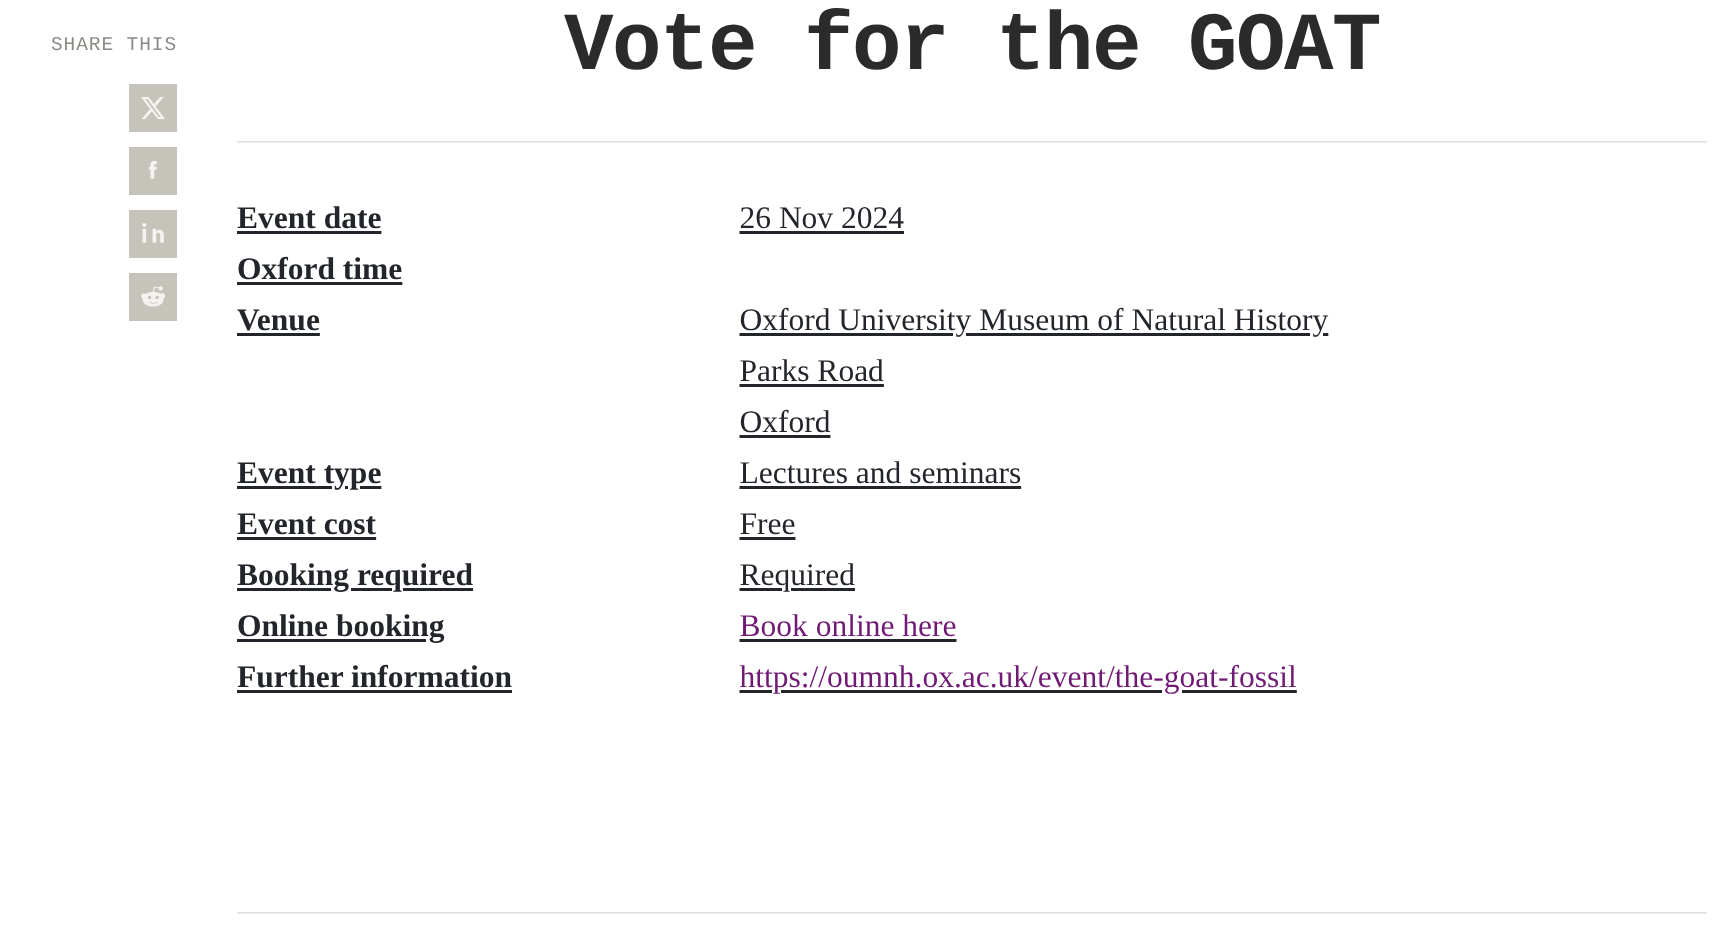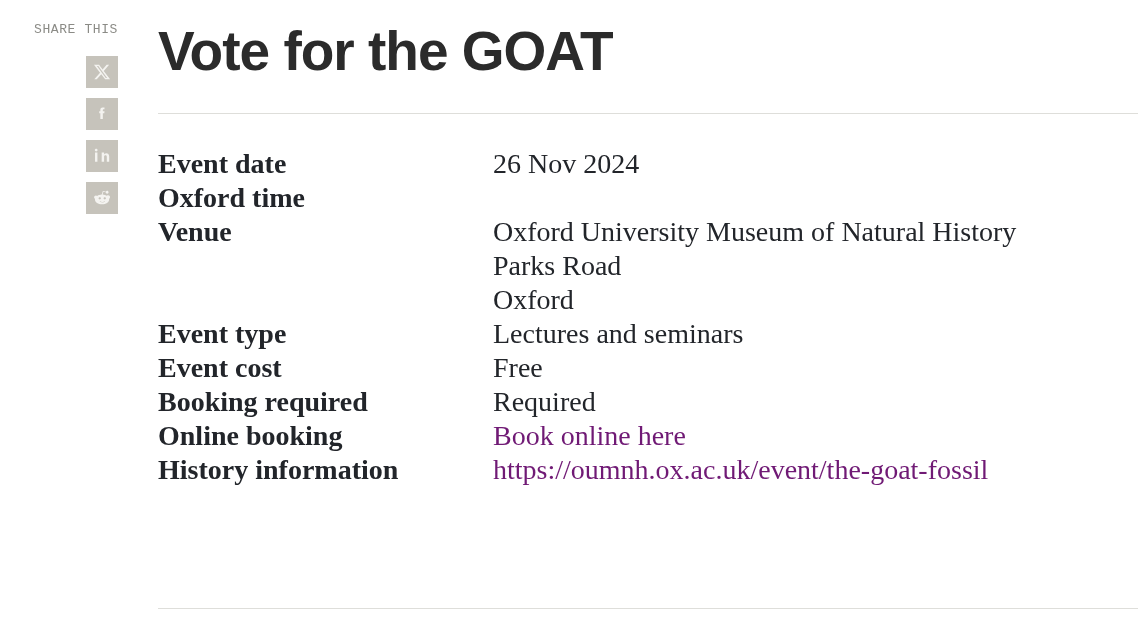--- a/index.html
+++ b/index.html
@@ -58,44 +58,45 @@
   
   .main {
     position: absolute;
     left: 158px;
     top: 0;
     width: 980px;
     height: 620px;
   }
   .page-title {
     margin: 0;
-    padding-top: 19px;
-    font-family: Liberation Sans, sans-serif;
+    font-family: Liberation Mono, monospace;
     font-weight: bold;
     font-size: 55px;
     line-height: 64px;
     letter-spacing: -1px;
     color: #2b2b2b;
+    text-align: center;
   }
   .rule {
     height: 1px;
     background: #dededa;
     width: 980px;
   }
   .rule-top { margin-top: 30px; }
   .rule-bottom {
     position: absolute;
     top: 608px;
     left: 0;
   }
 
   .details {
     margin-top: 33px;
-    font-size: 28px;
+    font-size: 21px;
     line-height: 34px;
+    text-decoration: underline;
   }
   .detail-row {
     display: flex;
     align-items: flex-start;
   }
   .detail-label {
     width: 335px;
     flex: 0 0 335px;
     font-weight: bold;
     color: #22252a;
@@ -182,20 +183,20 @@
       </div>
       <div class="detail-row">
         <div class="detail-label">Booking required</div>
         <div class="detail-value"><span>Required</span></div>
       </div>
       <div class="detail-row">
         <div class="detail-label">Online booking</div>
         <div class="detail-value"><a class="link">Book online here</a></div>
       </div>
       <div class="detail-row">
-        <div class="detail-label">History information</div>
+        <div class="detail-label">Further information</div>
         <div class="detail-value"><a class="link">https://oumnh.ox.ac.uk/event/the-goat-fossil</a></div>
       </div>
     </div>
 
   <div class="rule rule-bottom"></div>
 
 </main>
 
 </body></html>

